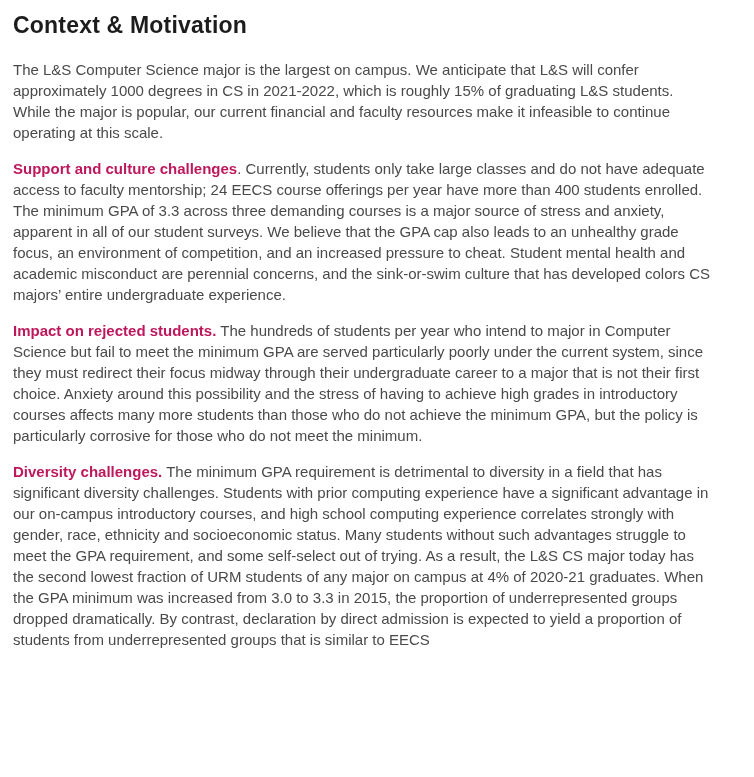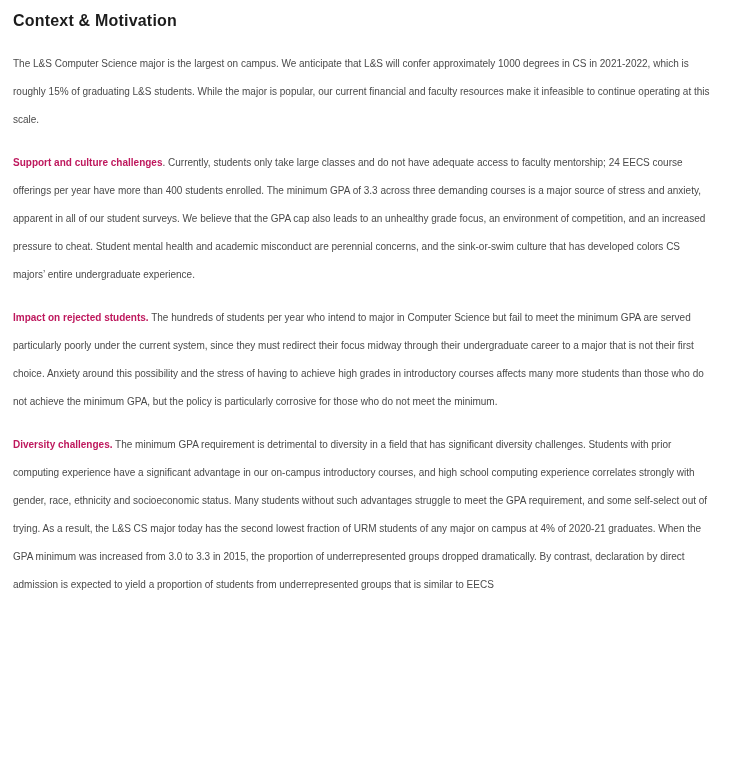--- a/index.html
+++ b/index.html
@@ -10,29 +10,29 @@
     overflow: hidden;
   }
   body {
     font-family: "Liberation Sans", "DejaVu Sans", sans-serif;
     padding: 12px 42px 0 13px;
   }
   .doc {
     width: 100%;
   }
   h1.doc-title {
-    font-size: 16px;
+    font-size: 23px;
     font-weight: 700;
     color: #1c1c1c;
     letter-spacing: 0.2px;
     margin-bottom: 20px;
   }
   p.para {
-    font-size: 10px;
-    line-height: 28px;
+    font-size: 15px;
+    line-height: 21px;
     color: #4a4a4a;
     margin-bottom: 15px;
     max-width: 706px;
   }
   p.para strong {
     font-weight: 700;
     color: #be185d;
   }
 </style>
 </head>

